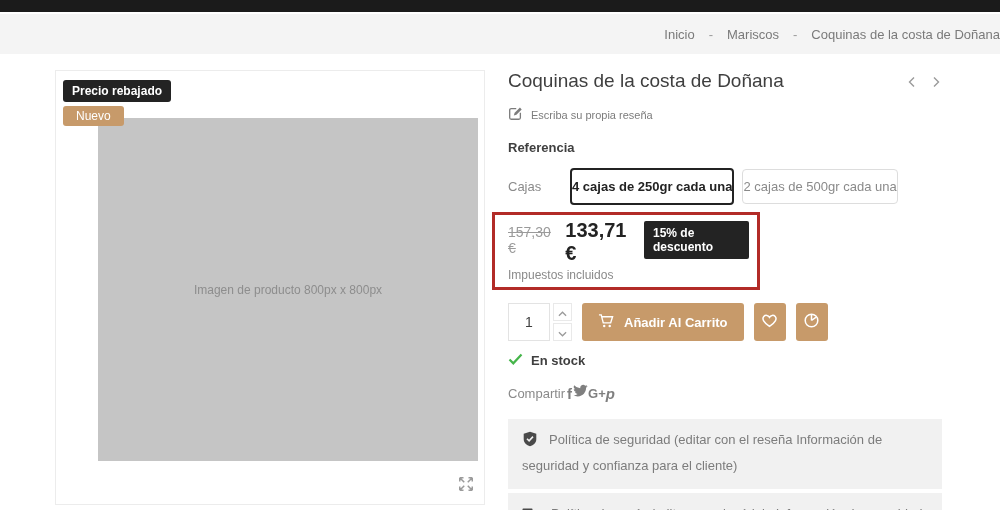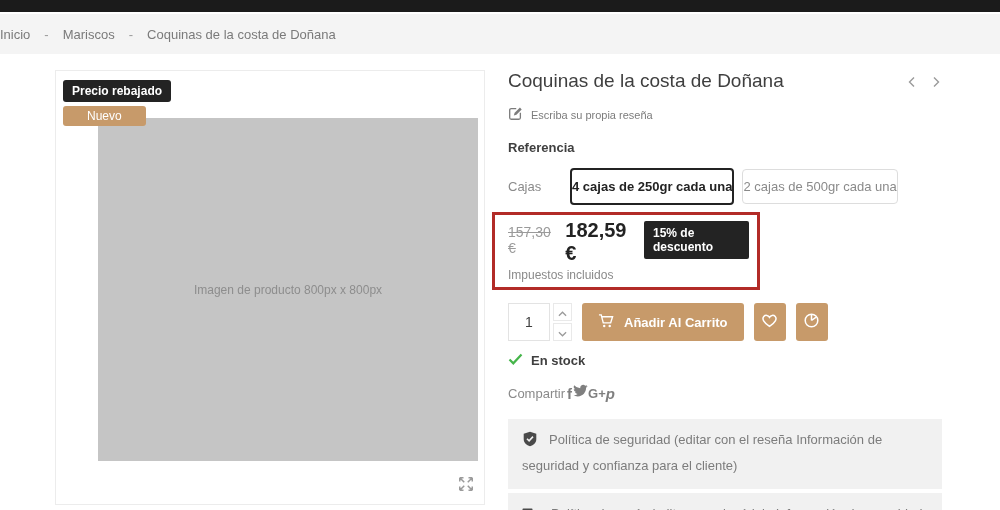--- a/index.html
+++ b/index.html
@@ -3,33 +3,33 @@
 <meta charset="utf-8">
 <style>
   * { margin:0; padding:0; box-sizing:border-box; }
   html,body { background:#fff; }
   body { font-family:"Liberation Sans","DejaVu Sans",sans-serif; }
   .page { position:relative; width:1000px; height:510px; background:#fff; overflow:hidden; }
 
   .topbar { height:12px; background:#1b1b1b; }
 
   .breadcrumb-bar { height:42px; background:#f4f4f4; border-top:2px solid #fff;
-    display:flex; align-items:center; justify-content:flex-start; }
+    display:flex; align-items:center; justify-content:flex-end; }
   .breadcrumb { display:flex; align-items:center; gap:14px; font-size:13px; color:#7a7a7a; }
   .crumb { cursor:pointer; }
   .crumb-sep { color:#9a9a9a; }
 
   
   .image-panel { position:absolute; left:55px; top:70px; width:430px; height:435px;
     background:#fff; border:1px solid #ececec; }
   .badge-stack { position:absolute; left:7px; top:9px; display:flex; flex-direction:column;
     align-items:flex-start; gap:4px; z-index:2; }
   .badge-dark { background:#232323; color:#fff; font-size:12px; font-weight:700;
     padding:4px 9px; border-radius:3px; }
-  .badge-new { background:#c79a6a; color:#fff; font-size:12px; padding:3px 24px; border-radius:3px; }
+  .badge-new { background:#c79a6a; color:#fff; font-size:12px; padding:3px 13px; border-radius:3px; }
   .placeholder { position:absolute; left:42px; top:47px; width:380px; height:343px;
     background:#c5c5c5; display:flex; align-items:center; justify-content:center; }
   .placeholder span { font-size:12px; color:#8d8d8d; }
   .expand-btn { position:absolute; right:8px; bottom:10px; color:#9b9b9b; cursor:pointer;
     width:20px; height:20px; }
 
   
   .product-col { position:absolute; left:508px; top:70px; width:434px; }
   .title-row { display:flex; justify-content:space-between; align-items:flex-start; }
   .product-title { font-size:19px; color:#3f3f3f; font-weight:400; }
@@ -147,21 +147,21 @@
 
     <div class="variant-row">
       <span class="variant-label">Cajas</span>
       <button class="variant-btn selected">4 cajas de 250gr cada una</button>
       <button class="variant-btn unselected">2 cajas de 500gr cada una</button>
     </div>
 
     <div class="price-box">
       <div class="price-row">
         <span class="old-price">157,30 €</span>
-        <span class="current-price">182,59 €</span>
+        <span class="current-price">133,71 €</span>
         <span class="discount-badge">15% de descuento</span>
       </div>
       <div class="tax-note">Impuestos incluidos</div>
     </div>
 
     <div class="buy-row">
       <div class="qty-group">
         <div class="qty-input">1</div>
         <div class="qty-spinners">
           <div class="spin-btn">

